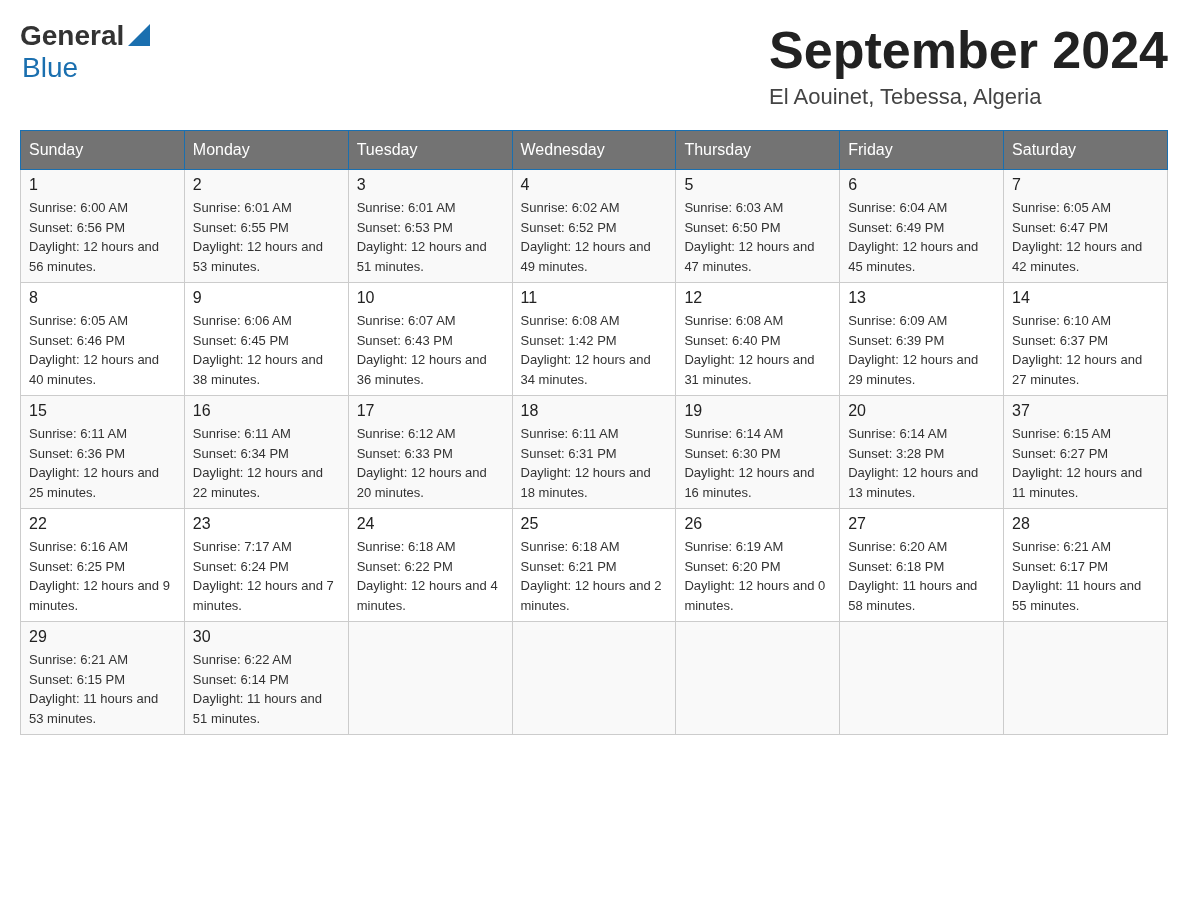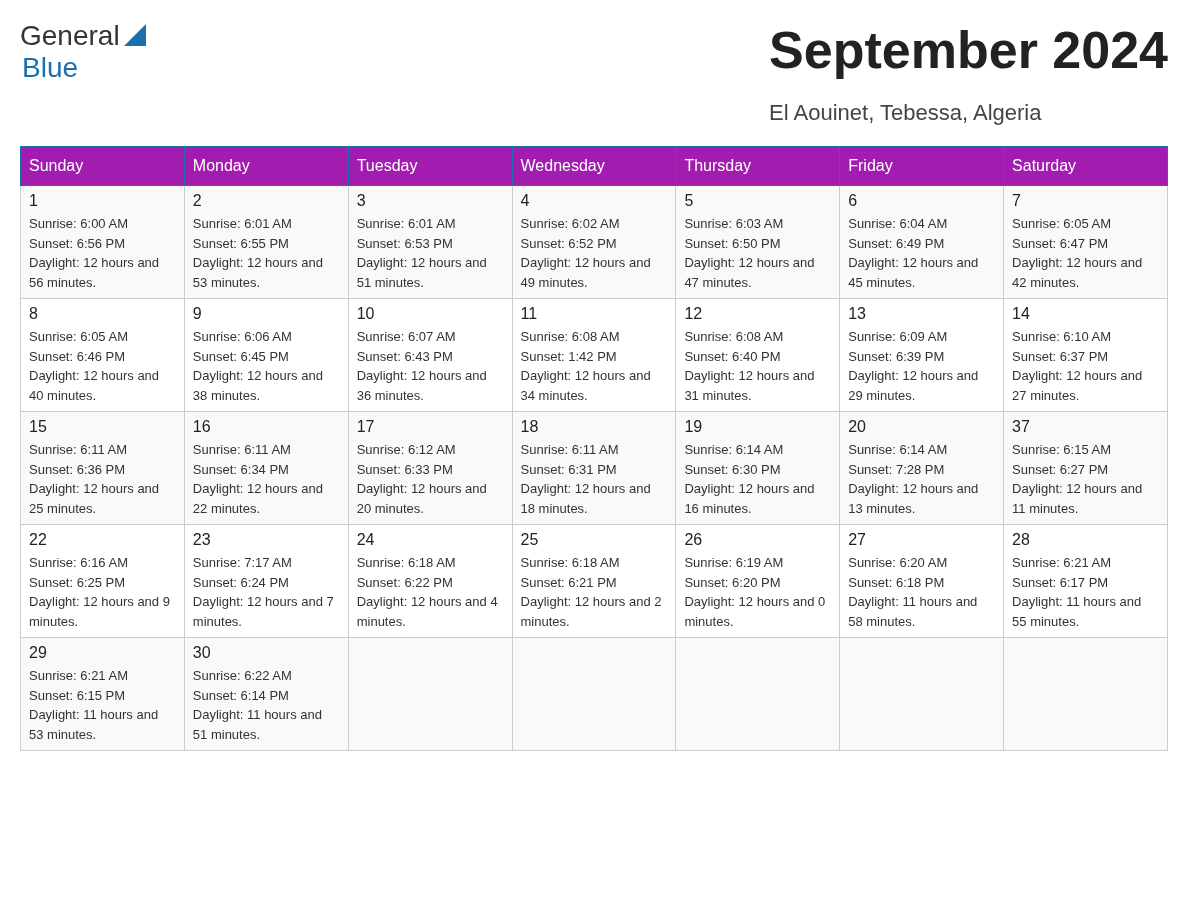--- a/index.html
+++ b/index.html
@@ -11,21 +11,21 @@
       padding: 20px;
     }
     .header {
       display: flex;
       justify-content: space-between;
       align-items: flex-start;
       margin-bottom: 20px;
     }
     .logo-text-general {
       font-size: 28px;
-      font-weight: normal;
+      font-weight: bold;
       color: #333;
     }
     .logo-text-blue {
       font-size: 28px;
       font-weight: normal;
       color: #1a6faf;
     }
     .logo-wrapper {
       display: flex;
       flex-direction: column;
@@ -43,29 +43,29 @@
       text-align: left;
     }
     .month-title {
       font-size: 52px;
       font-weight: bold;
       color: #222;
     }
     .location {
       font-size: 22px;
       color: #444;
-      margin-top: 20px;
+      margin-top: 4px;
     }
     .calendar {
       width: 100%;
       border-collapse: collapse;
       border: 1px solid #aaa;
     }
     .calendar th {
-      background-color: #a21caf;
+      background-color: #737373;
       color: #fff;
       padding: 10px 8px;
       font-size: 16px;
       font-weight: normal;
       text-align: left;
       border: 1px solid #1a6faf;
     }
     .calendar td {
       vertical-align: top;
       padding: 6px 8px;
@@ -284,21 +284,21 @@
         <div class="cell-content">
           <span>Sunrise: 6:14 AM</span><br>
           <span>Sunset: 6:30 PM</span><br>
           <span>Daylight: 12 hours and 16 minutes.</span>
         </div>
       </td>
         <td>
         <span class="day-num">20</span>
         <div class="cell-content">
           <span>Sunrise: 6:14 AM</span><br>
-          <span>Sunset: 7:28 PM</span><br>
+          <span>Sunset: 3:28 PM</span><br>
           <span>Daylight: 12 hours and 13 minutes.</span>
         </div>
       </td>
         <td>
         <span class="day-num">37</span>
         <div class="cell-content">
           <span>Sunrise: 6:15 AM</span><br>
           <span>Sunset: 6:27 PM</span><br>
           <span>Daylight: 12 hours and 11 minutes.</span>
         </div>

